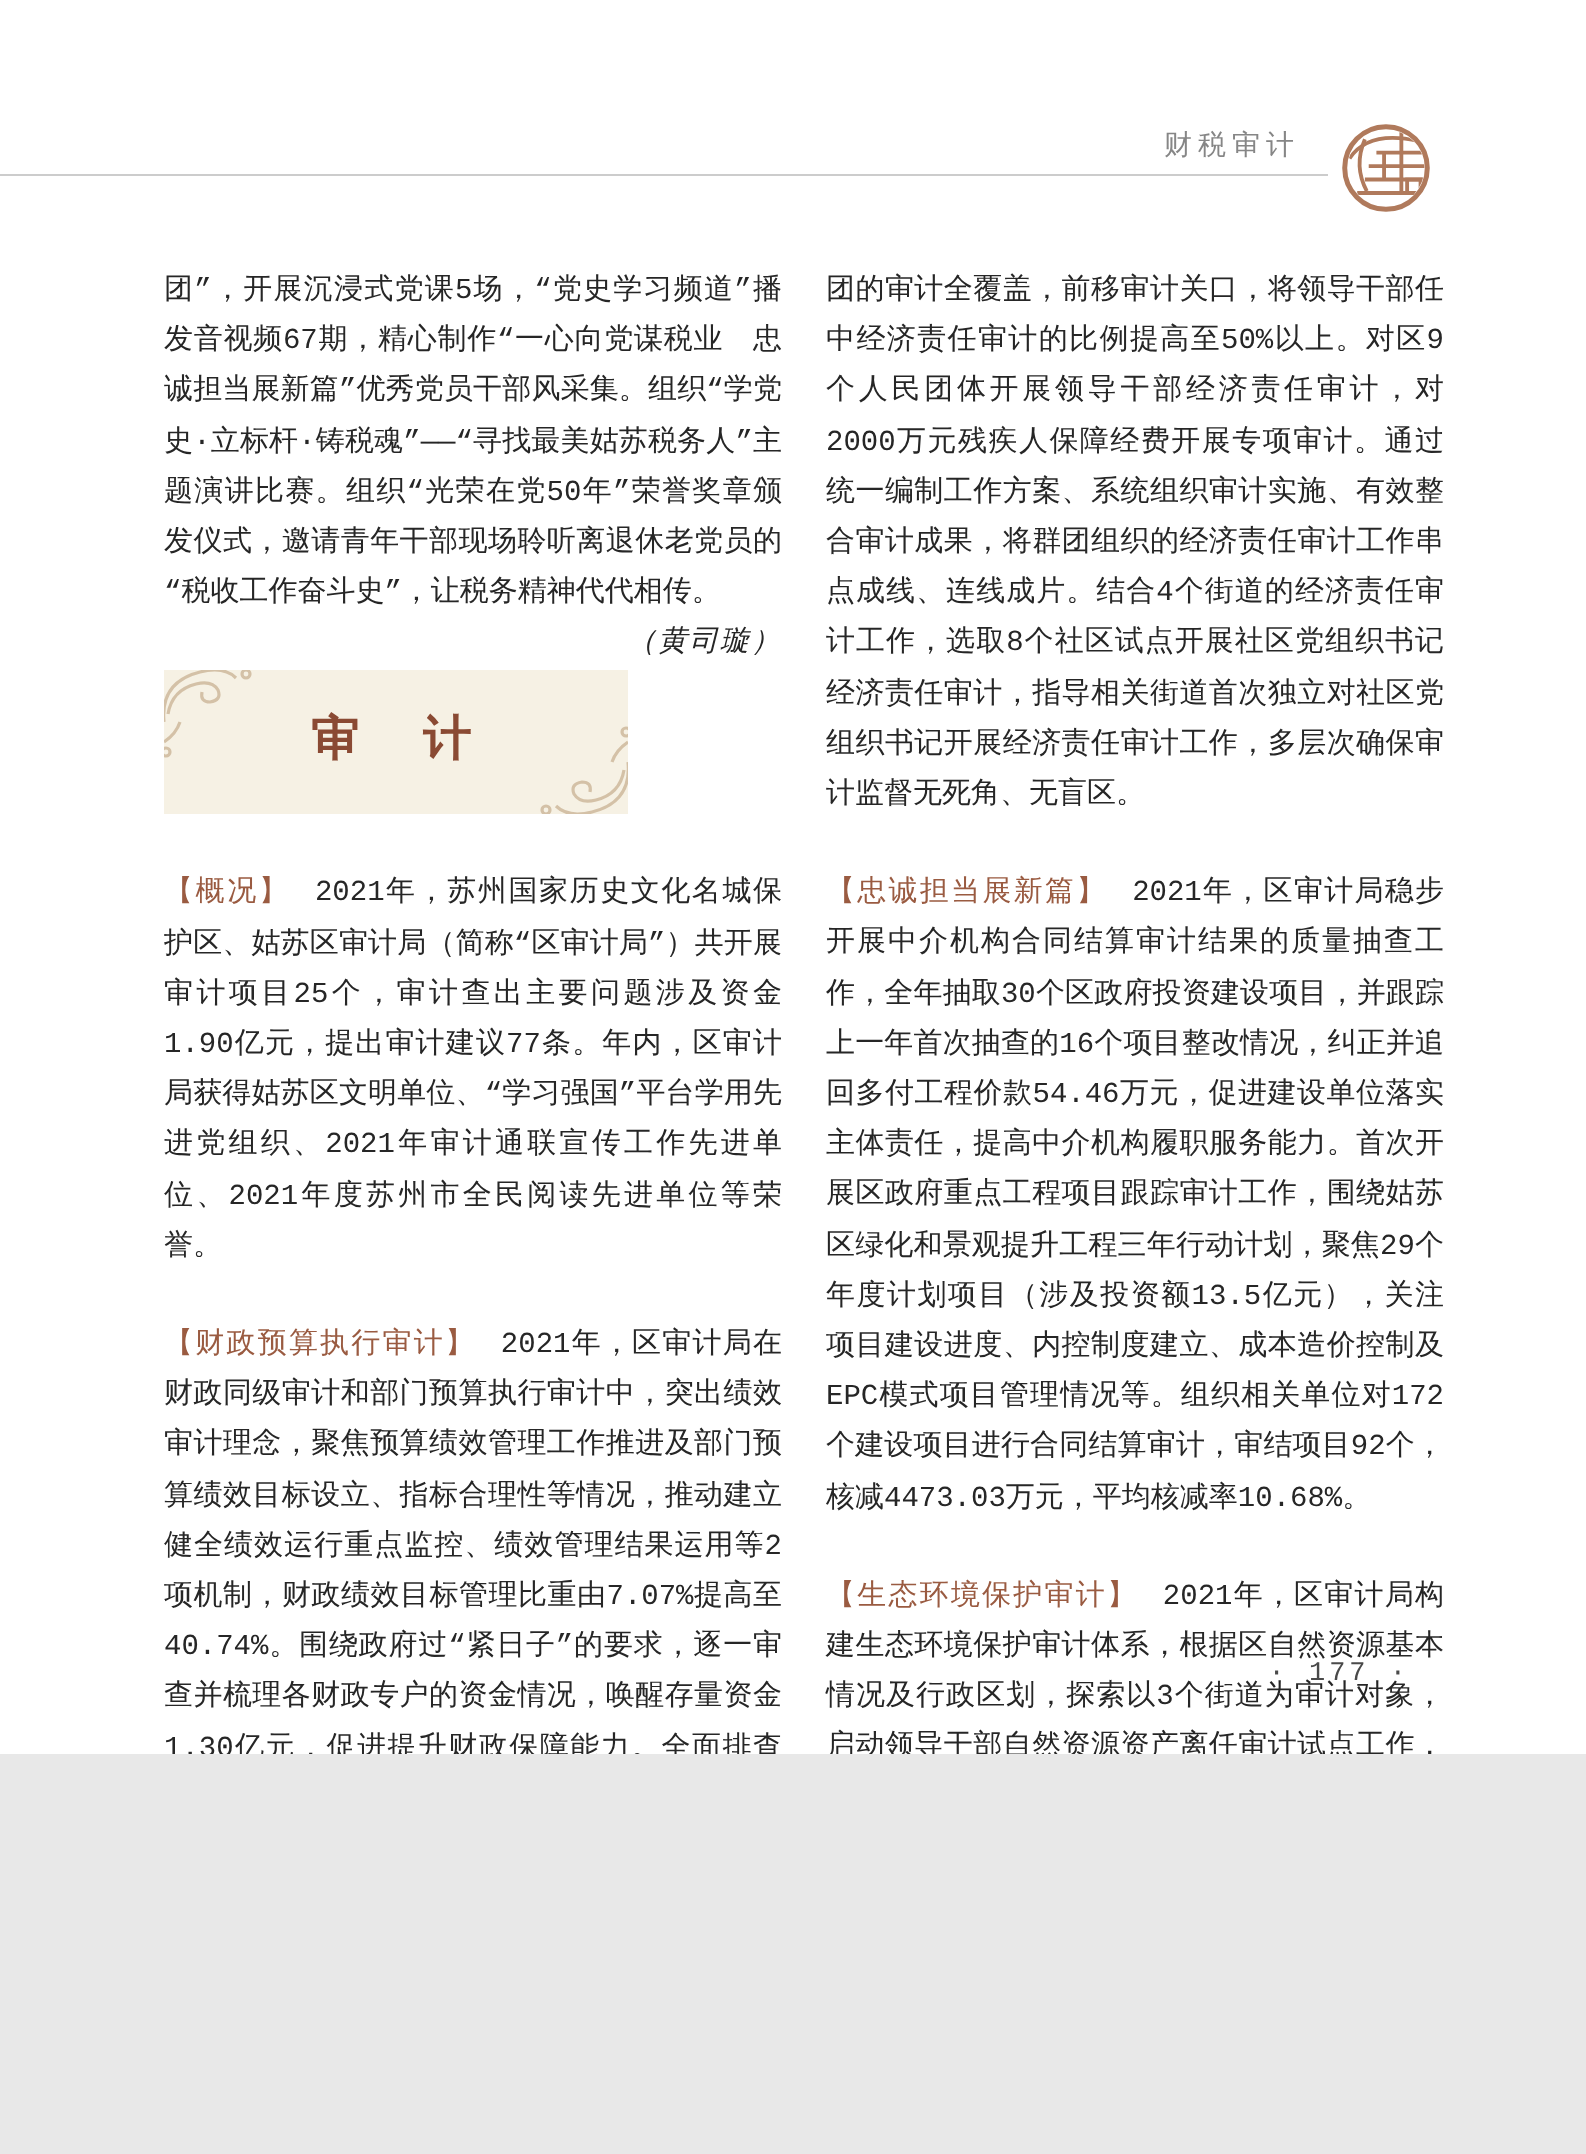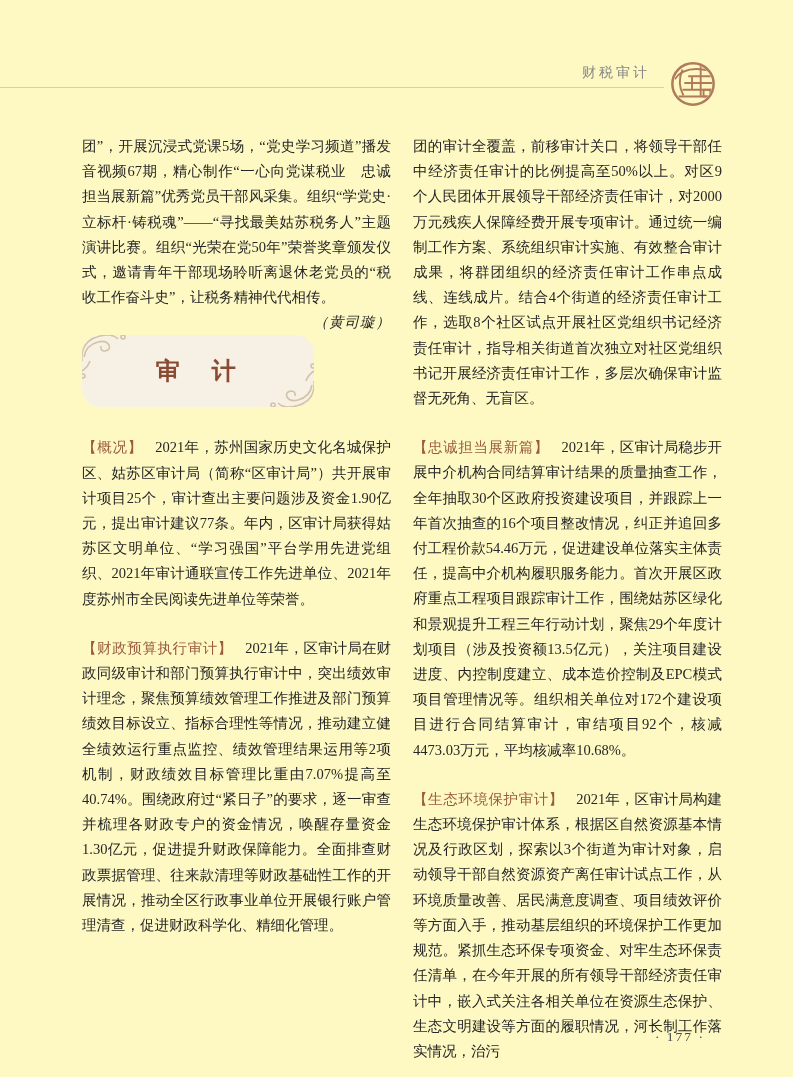--- a/index.html
+++ b/index.html
@@ -1,23 +1,23 @@
 <!DOCTYPE html>
 <html lang="zh"><head>
 <meta charset="utf-8">
 <style>
   html, body { margin: 0; padding: 0; background: #e8e8e8; }
   .page {
     position: relative;
     width: 793px;
-    height: 1077px;
+    height: 877px;
     margin: 0 auto;
-    background: #fef9c3;
+    background: #ffffff;
     overflow: hidden;
-    font-family: Liberation Serif, serif;
+    font-family: Liberation Mono, monospace;
     color: #262626;
   }
 
   
   .running-head {
     position: absolute;
     top: 64px;
     right: 143px;
     font-size: 14px;
     letter-spacing: 3px;
@@ -69,21 +69,20 @@
   
   .section-banner {
     position: relative;
     height: 72px;
     margin: 25px 0 28px 0;
     background: #f6f1e4;
     display: flex;
     align-items: center;
     justify-content: center;
     overflow: hidden;
-    border-radius: 18px;
   }
   .banner-title {
     font-size: 24px;
     font-weight: bold;
     color: #8a4a33;
     letter-spacing: 4px;
   }
   .flourish { position: absolute; opacity: 0.75; }
   .flourish.tl { top: -4px; left: -4px; }
   .flourish.br { bottom: -4px; right: -4px; transform: rotate(180deg); }

